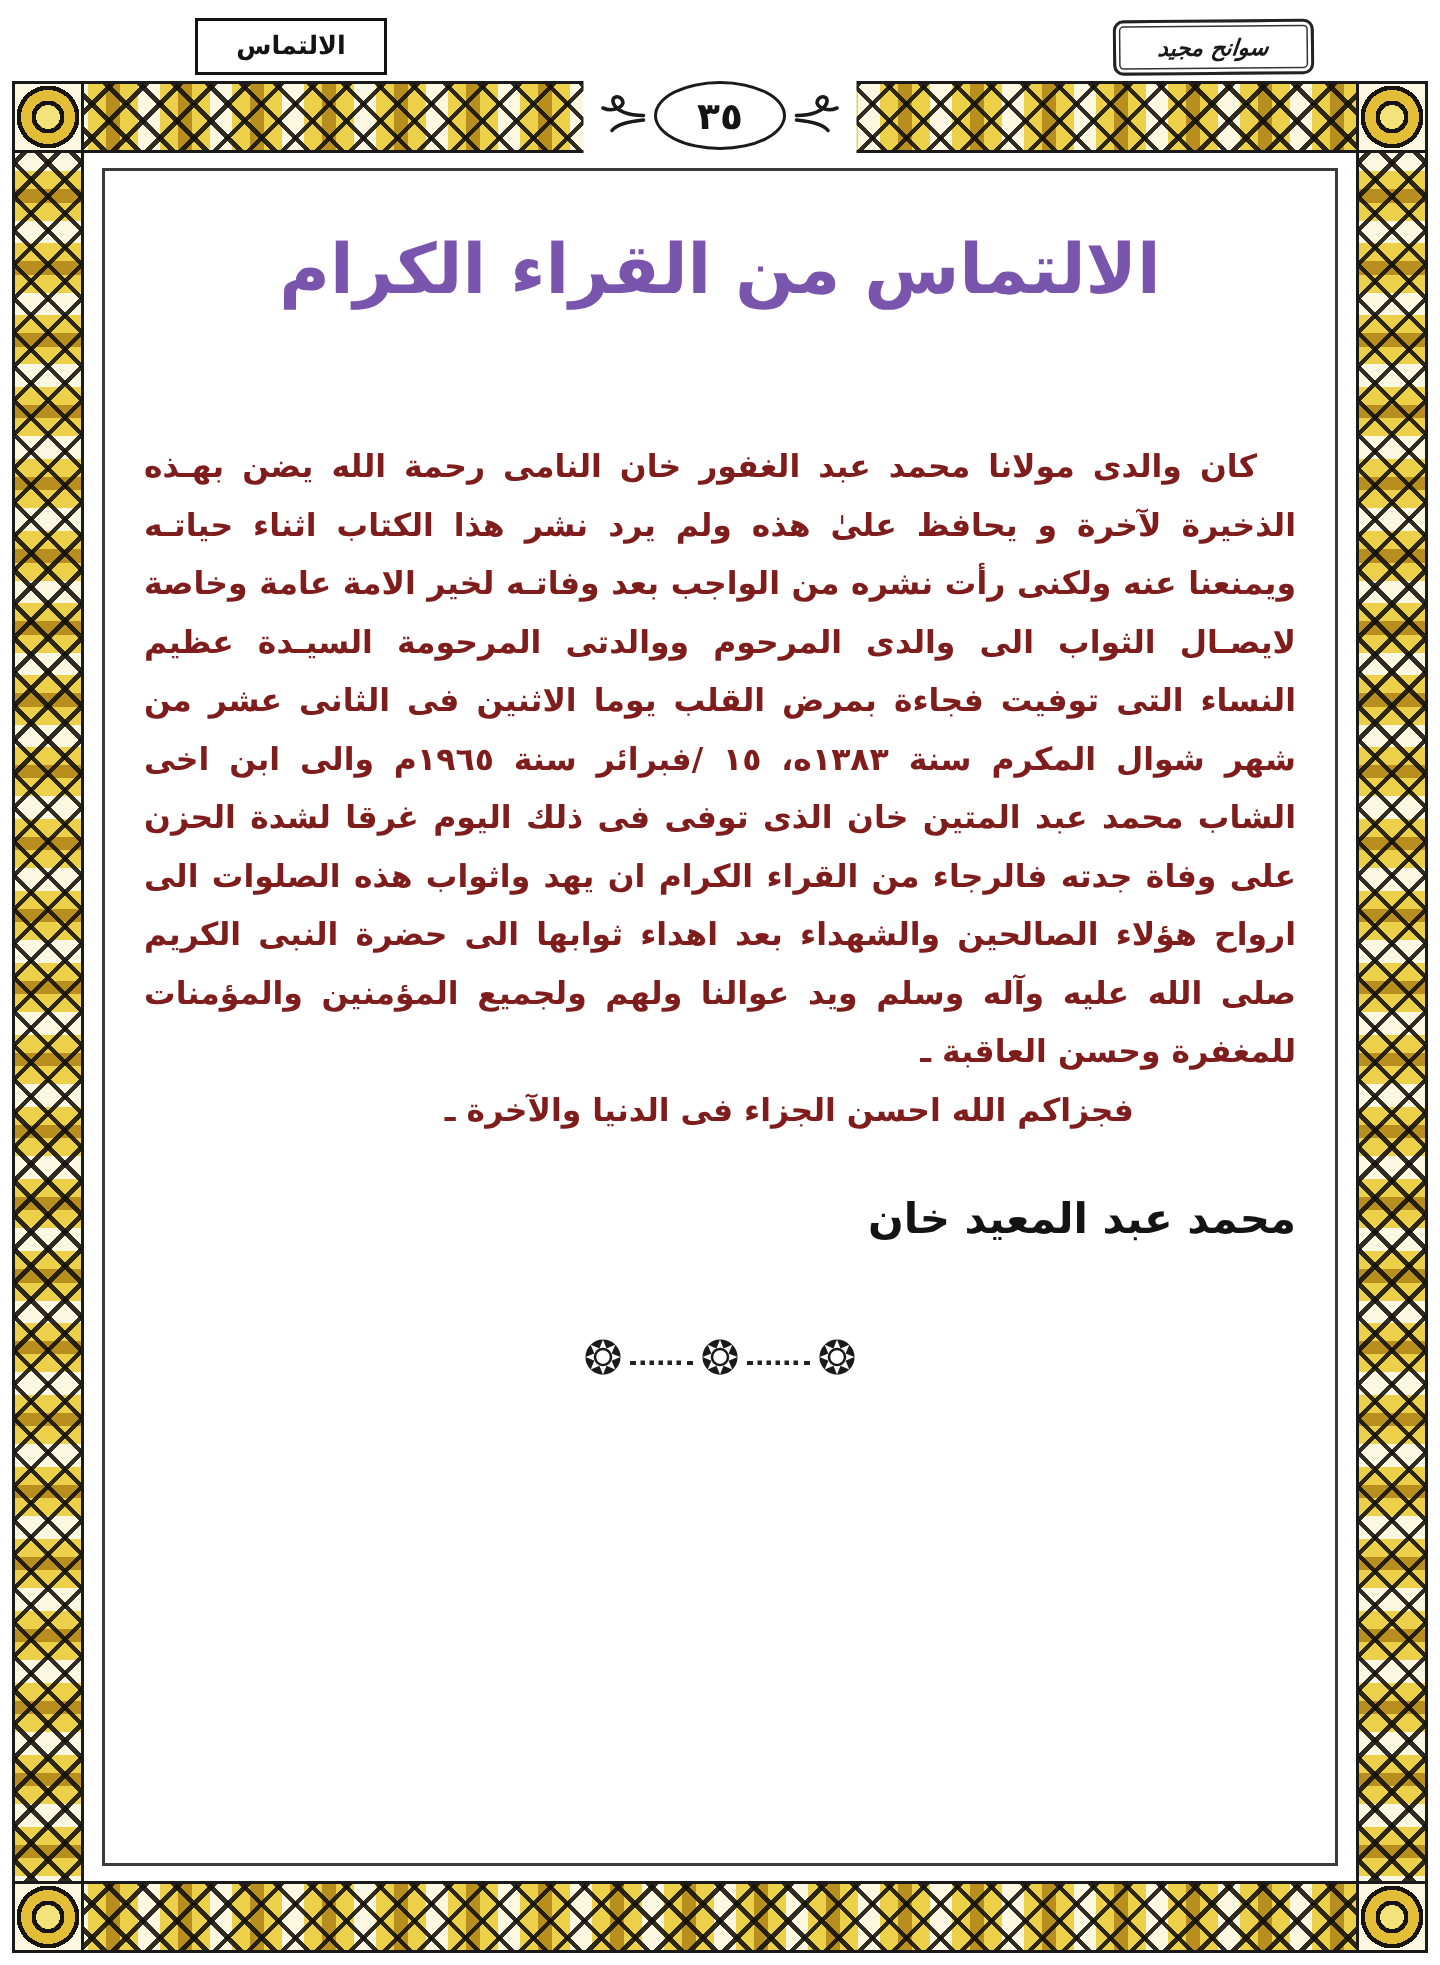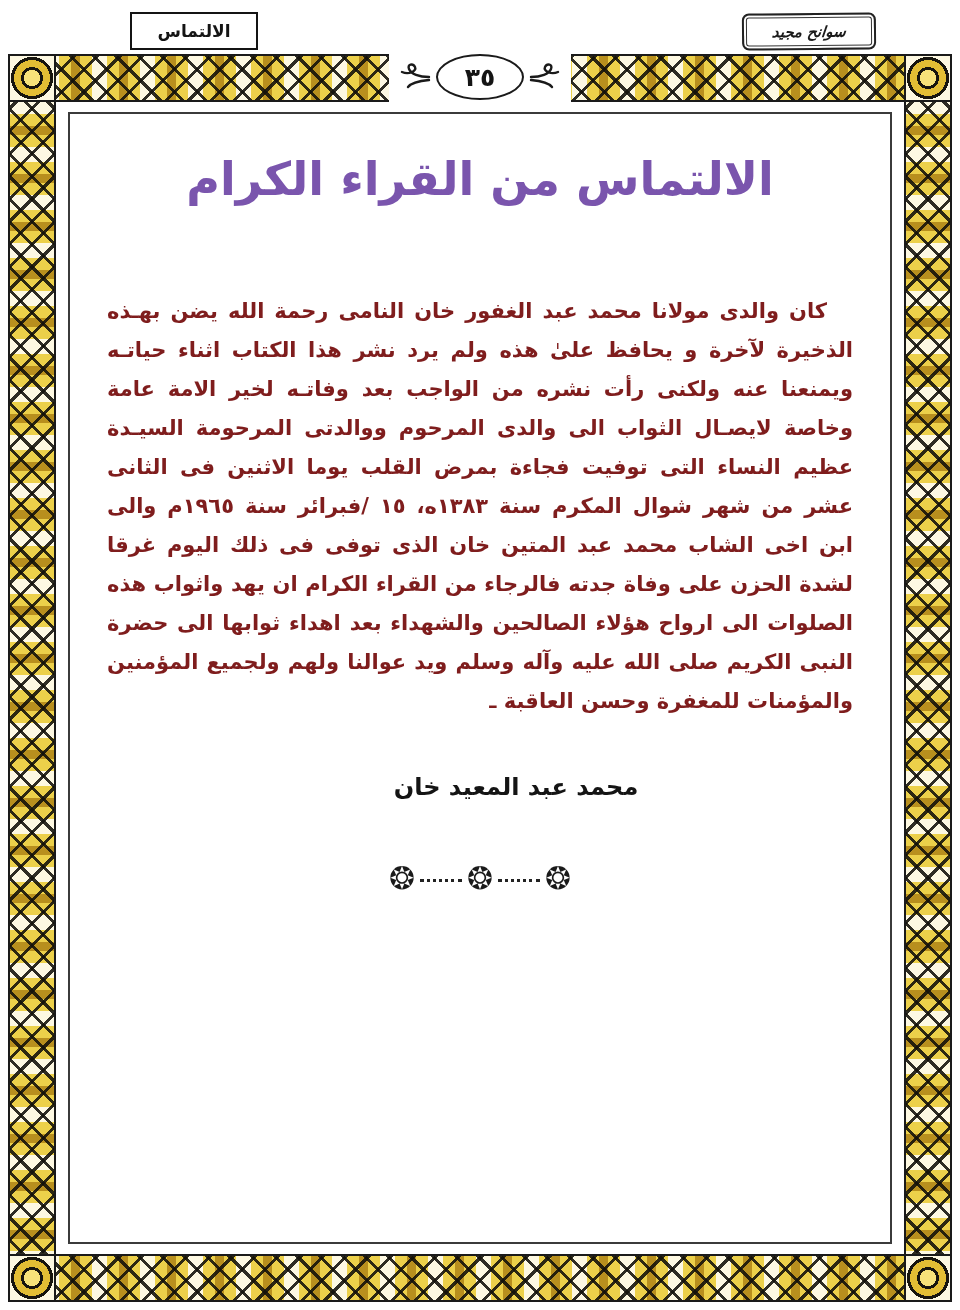--- a/index.html
+++ b/index.html
@@ -87,42 +87,42 @@
     font-size: 25px; font-weight: bold; background: #fff;
   }
   .curl { width: 34px; height: 30px; }
   .curl path { fill: none; stroke: #1a1a1a; stroke-width: 2.4; stroke-linecap: round; }
 
   
   .inner-frame {
     position: absolute; left: 68px; top: 112px;
     width: 824px; height: 1132px;
     border: 2px solid #3b3b3b; box-sizing: border-box;
-    padding: 0 37px;
+    padding: 0 26px;
     background: #fff;
   }
   .title {
     margin: 38px 0 0 0;
     text-align: center; direction: rtl;
     font-size: 46px; font-weight: bold;
     letter-spacing: 1px;
     color: #7a55ad;
   }
   .bodytext {
     direction: rtl;
     font-size: 21px; font-weight: bold;
     line-height: 39px;
     color: #7f1d1d;
   }
   .para1 { margin: 86px 0 0 0; text-align: justify; text-indent: 26px; }
   .para2 { margin: 0; text-align: right; text-indent: 108px; }
   .signature {
-    margin-top: 52px; padding-left: 72px;
-    direction: rtl; text-align: center;
-    font-size: 24px; font-weight: bold;
+    margin-top: 36px; padding-left: 72px;
+    direction: rtl; text-align: right;
+    font-size: 28px; font-weight: bold;
   }
   .ornament-row {
     margin-top: 62px;
     display: flex; align-items: center; justify-content: center;
     gap: 5px;
   }
   .rosette { font-size: 31px; line-height: 1; color: #1a1a1a; }
   .dotline {
     display: inline-block; width: 42px; height: 0;
     border-top: 3px dotted #222; margin-top: 3px;
@@ -163,20 +163,21 @@
       <path d="M32 18 C22 19 14 21 11 25"></path>
     </svg>
   </div>
 
   <div class="inner-frame">
 
     <h1 class="title">الالتماس من القراء الكرام</h1>
 
     <p class="bodytext para1">كان والدى مولانا محمد عبد الغفور خان النامى رحمة الله يضن بهـذه الذخيرة لآخرة و يحافظ علىٰ هذه ولم يرد نشر هذا الكتاب اثناء حياتـه ويمنعنا عنه ولكنى رأت نشره من الواجب بعد وفاتـه لخير الامة عامة وخاصة لايصـال الثواب الى والدى المرحوم ووالدتى المرحومة السيـدة عظيم النساء التى توفيت فجاءة بمرض القلب يوما الاثنين فى الثانى عشر من شهر شوال المكرم سنة ١٣٨٣ه، ١٥ /فبرائر سنة ١٩٦٥م والى ابن اخى الشاب محمد عبد المتين خان الذى توفى فى ذلك اليوم غرقا لشدة الحزن على وفاة جدته فالرجاء من القراء الكرام ان يهد واثواب هذه الصلوات الى ارواح هؤلاء الصالحين والشهداء بعد اهداء ثوابها الى حضرة النبى الكريم صلى الله عليه وآله وسلم ويد عوالنا ولهم ولجميع المؤمنين والمؤمنات للمغفرة وحسن العاقبة ـ</p>
 
+    <p class="bodytext para2">فجزاكم الله احسن الجزاء فى الدنيا والآخرة ـ</p>
 
     <div class="signature">محمد عبد المعيد خان</div>
 
     <div class="ornament-row">
       <span class="rosette">❂</span>
       <span class="dotline"></span>
       <span class="rosette">❂</span>
       <span class="dotline"></span>
       <span class="rosette">❂</span>
     </div>

